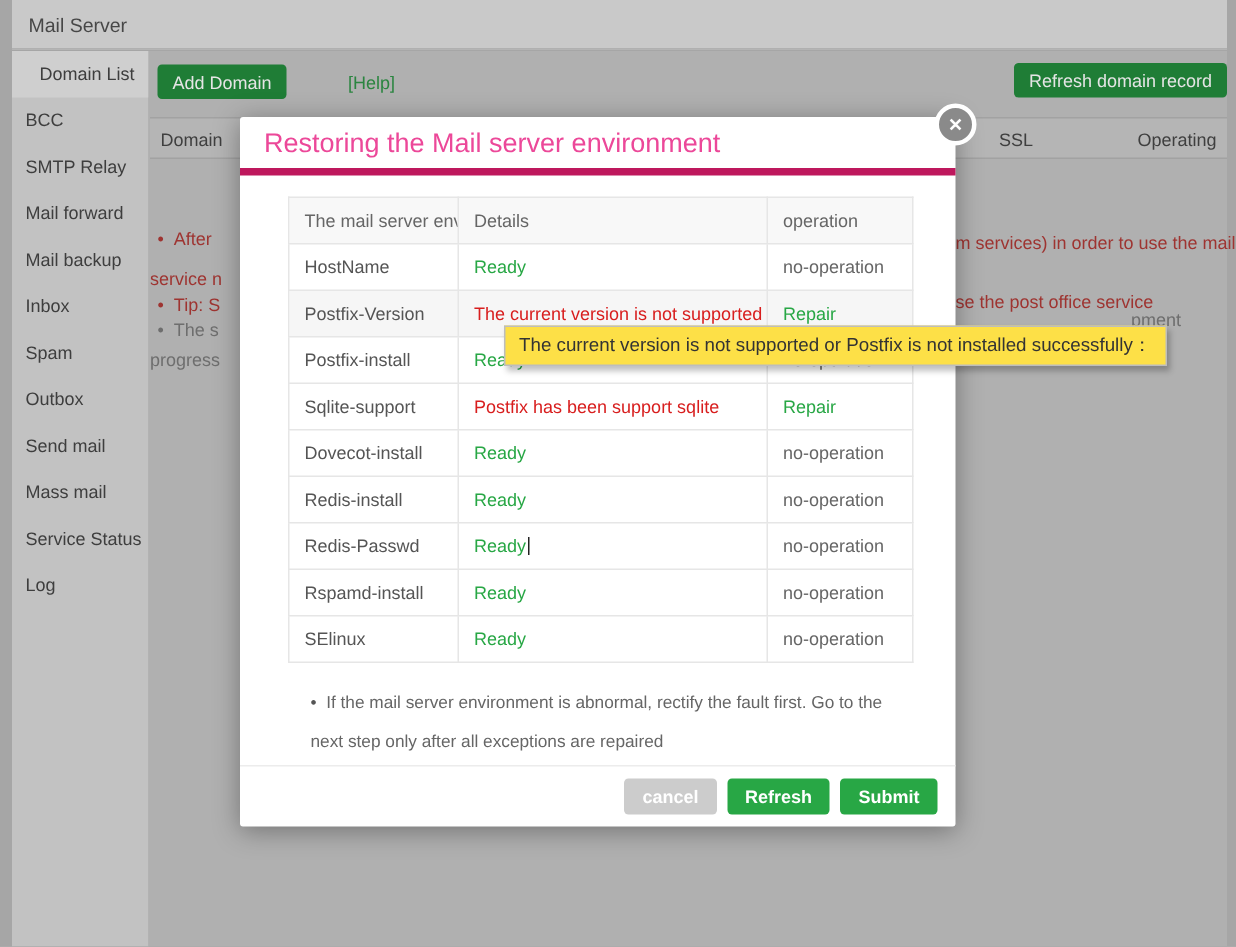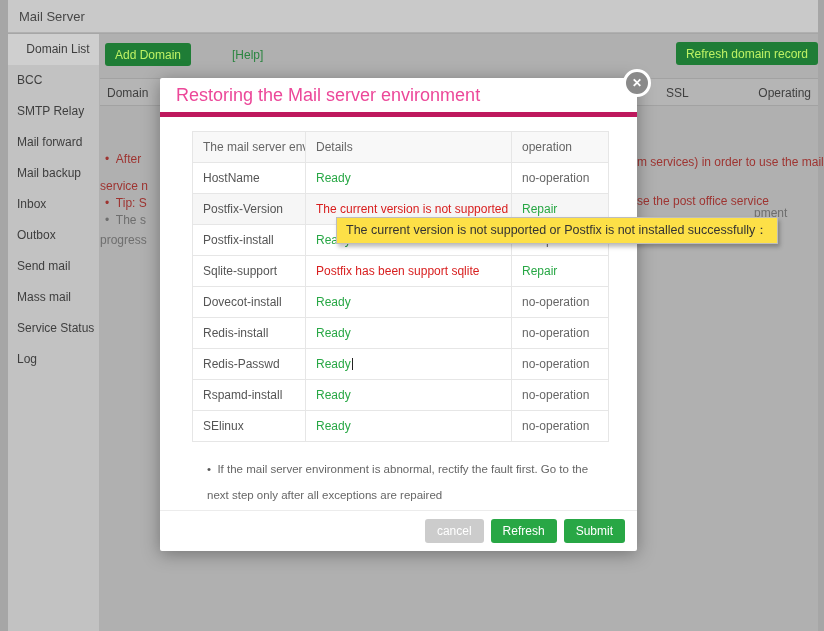--- a/index.html
+++ b/index.html
@@ -17,21 +17,21 @@
     display:flex; align-items:center; padding-left:11px;
     font-size:13px; color:#474747;
   }
   .sidebar { position:absolute; left:8px; top:34px; width:91px; bottom:0; background:#c2c2c2; }
   .side-item { height:31px; line-height:31px; padding-left:9px; font-size:12px; color:#3e3e3e; cursor:pointer; white-space:nowrap; }
   .side-item.active { background:#cfcfcf;text-align:center; }
 
   .content { position:absolute; left:99px; top:34px; width:719px; bottom:0; background:#b0b0b0; }
   .btn-dim {
     position:absolute; height:23px; padding:0 10px; border:none; border-radius:3px;
-    background:#1f7d36; color:#bef264; font-size:12px; cursor:pointer;
+    background:#1f7d36; color:#e5e5e5; font-size:12px; cursor:pointer;
     font-family:"Liberation Sans", sans-serif;
   }
   .btn-add { left:6px; top:9px; }
   .btn-refresh-record { right:0px; top:8px; }
   .help-link { position:absolute; left:101px; top:14px; font-size:12px; color:#2b8540; cursor:pointer; text-decoration:none;padding-left:32px; }
 
   .domain-header {
     position:absolute; left:1px; top:44px; right:0; height:28px; box-sizing:border-box;
     background:#b5b5b5; border-top:1px solid #a2a2a2; border-bottom:1px solid #a2a2a2;
     font-size:12px; color:#3f3f3f;
@@ -84,21 +84,21 @@
     font-size:11.5px; color:#666; line-height:26px;
   }
   .modal-note::before { content:"\2022\00a0\00a0"; color:#555; }
 
   .modal-footer {
     position:absolute; left:0; right:0; top:432px; height:41px; box-sizing:border-box;
     border-top:1px solid #ececec;
     display:flex; align-items:center; justify-content:flex-end; gap:7px; padding-right:12px;
   }
   .btn { height:24px; padding:0 12px; border:none; border-radius:3px; color:#fff;
-         font-size:12px; font-weight:normal; cursor:pointer; font-family:"Liberation Sans", sans-serif; }
+         font-size:12px; font-weight:bold; cursor:pointer; font-family:"Liberation Sans", sans-serif; }
   .btn-cancel { background:#cccccc; }
   .btn-green  { background:var(--green); }
 
   
   .tooltip {
     position:absolute; left:336px; top:217px; z-index:10;
     background:#fde047; border:1px solid #bdbdbd; box-shadow:2px 3px 4px rgba(0,0,0,0.25);
     padding:4px 9px; font-size:12.5px; color:#333; white-space:nowrap;
   }
 </style>
@@ -109,20 +109,21 @@
   <span>Mail Server</span>
 </div>
 
 <div class="sidebar" id="sidebar">
     <div class="side-item active">Domain List</div>
     <div class="side-item">BCC</div>
     <div class="side-item">SMTP Relay</div>
     <div class="side-item">Mail forward</div>
     <div class="side-item">Mail backup</div>
     <div class="side-item">Inbox</div>
+    <div class="side-item">Spam</div>
     <div class="side-item">Outbox</div>
     <div class="side-item">Send mail</div>
     <div class="side-item">Mass mail</div>
     <div class="side-item">Service Status</div>
     <div class="side-item">Log</div>
   </div>
 
 <div class="content">
   <button class="btn-dim btn-add">Add Domain</button>
   <a class="help-link">[Help]</a>

